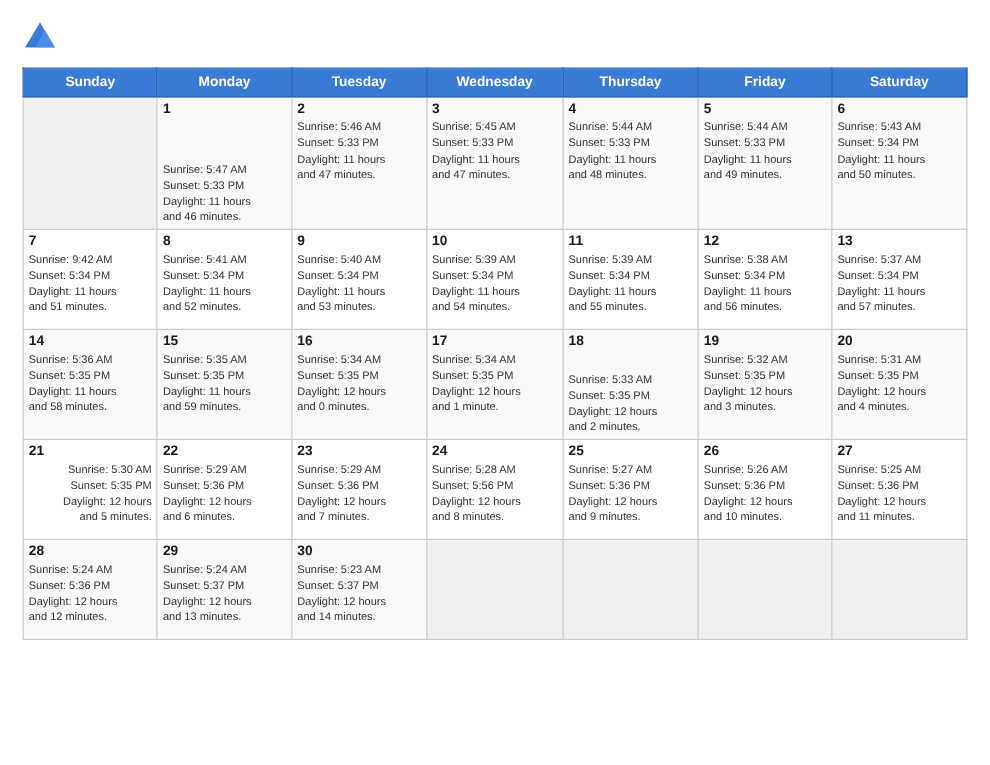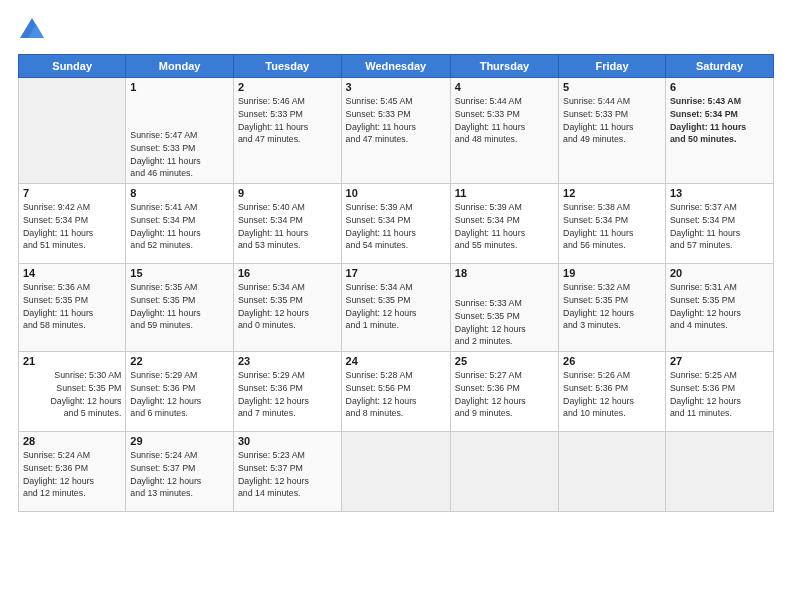--- a/index.html
+++ b/index.html
@@ -162,21 +162,21 @@
           </td>
           <td>
             <div class="day-number">5</div>
             <div class="day-info" style="white-space: pre-line;">Sunrise: 5:44 AM
 Sunset: 5:33 PM
 Daylight: 11 hours
 and 49 minutes.</div>
           </td>
           <td>
             <div class="day-number">6</div>
-            <div class="day-info" style="white-space: pre-line; font-weight: bold;">Sunrise: 5:43 AM
+            <div class="day-info" style="white-space: pre-line;">Sunrise: 5:43 AM
 Sunset: 5:34 PM
 Daylight: 11 hours
 and 50 minutes.</div>
           </td>
         </tr>
         <tr>
           <td>
             <div class="day-number">7</div>
             <div class="day-info" style="white-space: pre-line;">Sunrise: 9:42 AM
 Sunset: 5:34 PM

